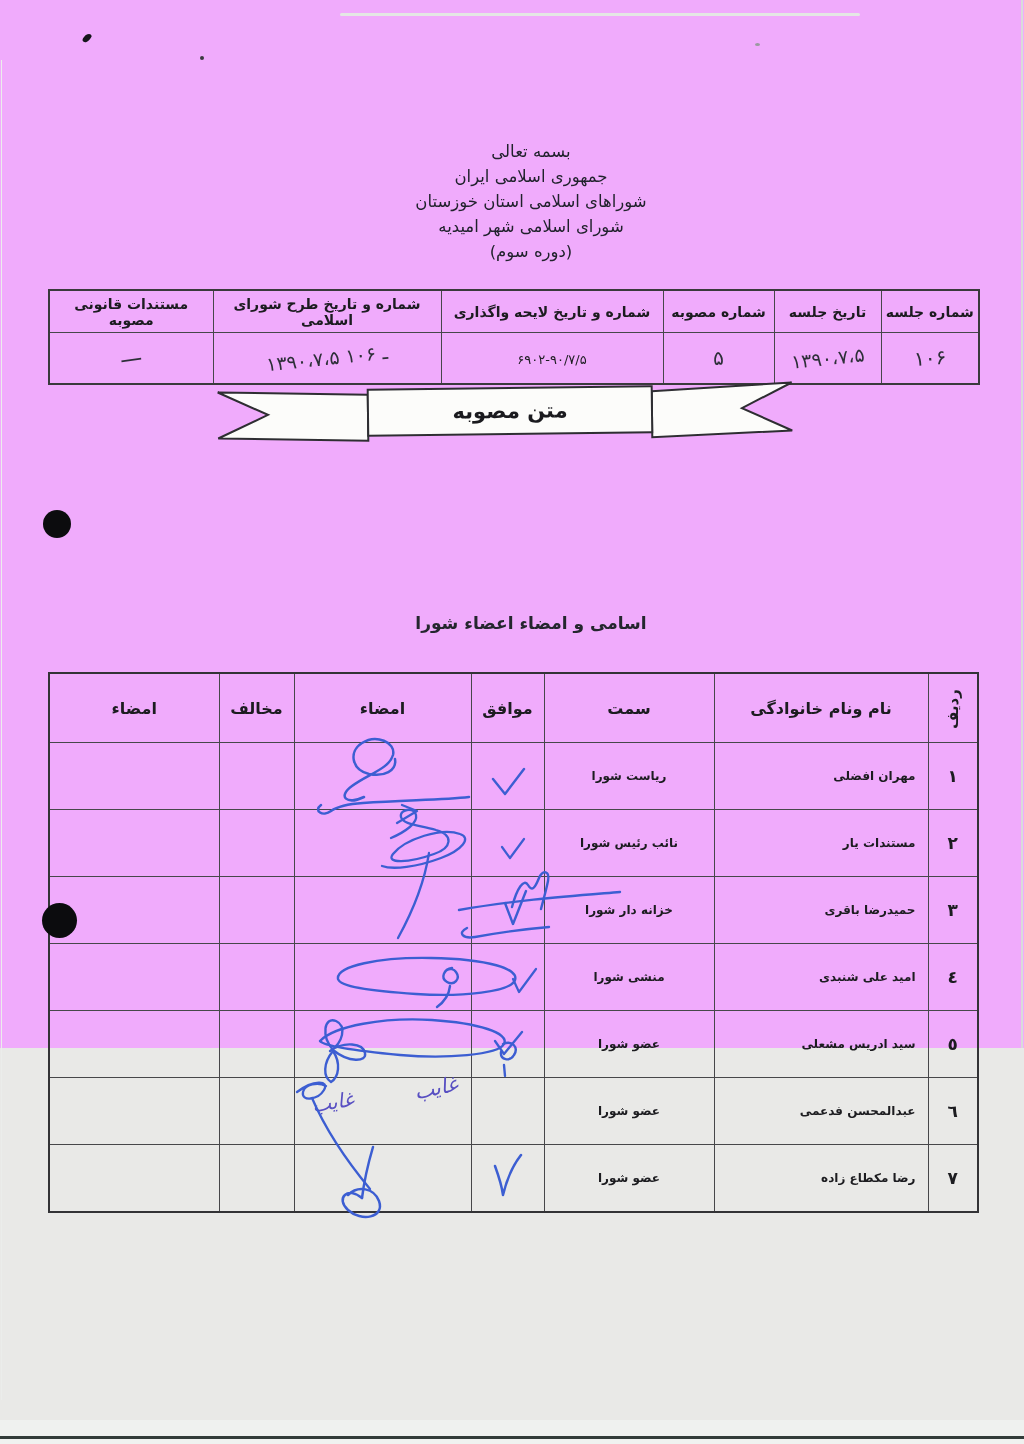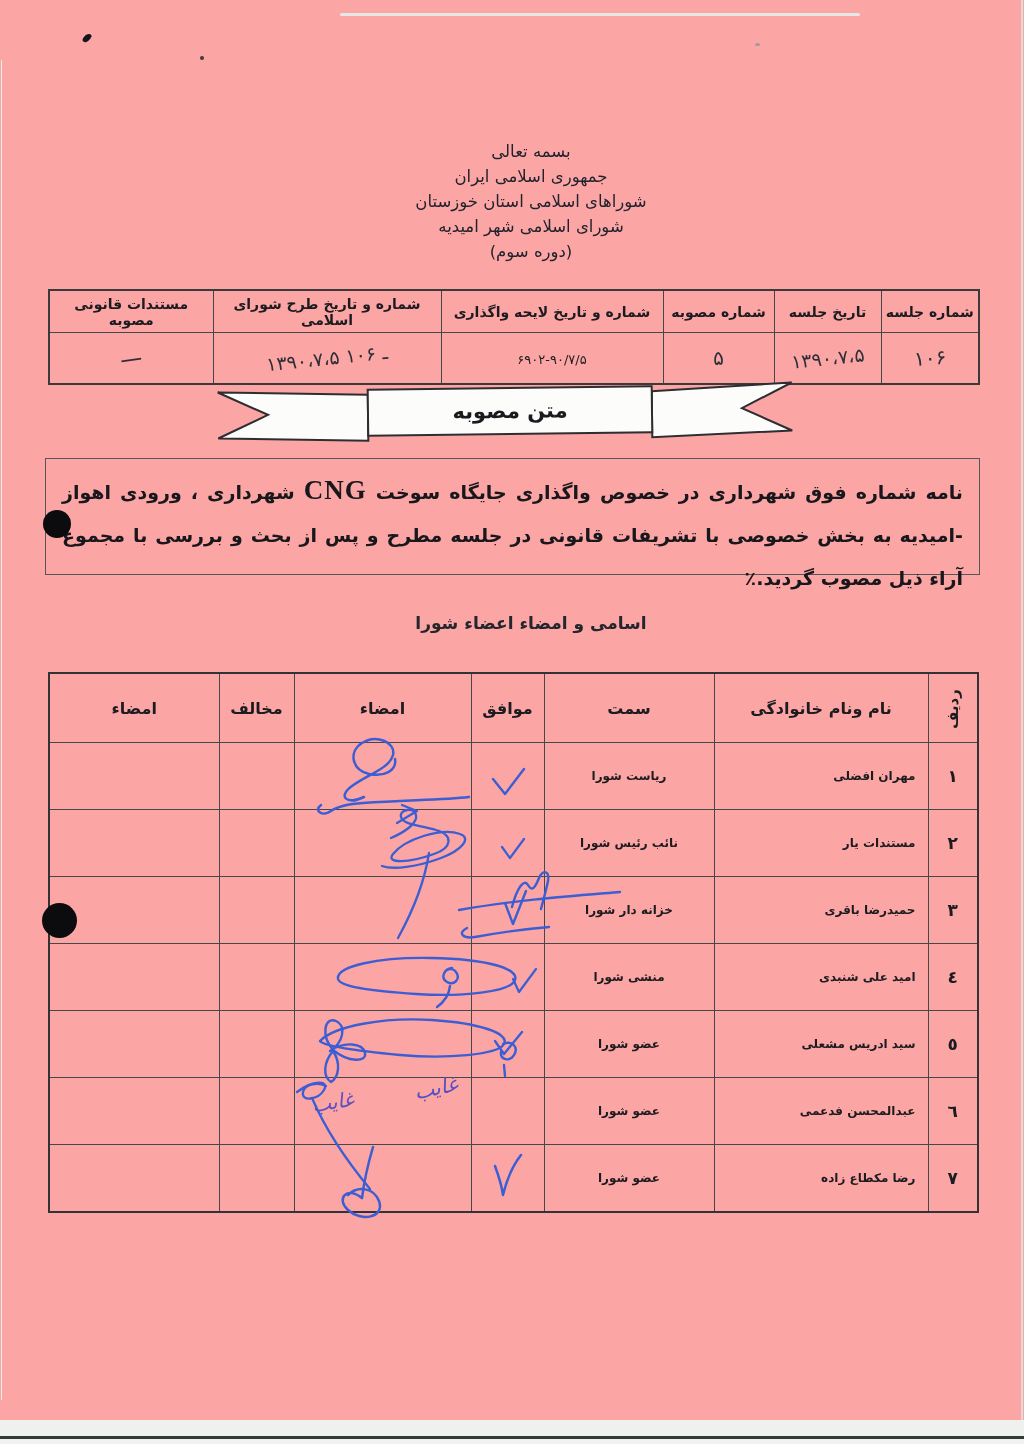--- a/index.html
+++ b/index.html
@@ -4,22 +4,22 @@
 <style>
   html,body{margin:0;padding:0;}
   body{
     width:1024px;height:1444px;
     background:#e9e9e7;
     font-family:"DejaVu Sans",sans-serif;
     color:#1c1c20;
     overflow:hidden;
   }
   .page{
-    position:relative;width:1024px;height:1444px;
-    background:#fca5a5;
+    position:relative;width:1024px;height:1048px;
+    background:#f0abfc;
   }
   
   .scan-streak{position:absolute;left:340px;top:13px;width:520px;height:3px;background:#e4e7e4;border-radius:2px;}
   .speck-comma{position:absolute;left:84px;top:33px;width:6px;height:10px;background:#15151a;border-radius:70% 30% 60% 40%;transform:rotate(38deg);}
   .speck-dot1{position:absolute;left:200px;top:56px;width:4px;height:4px;background:#3a3a3f;border-radius:50%;}
   .speck-dot2{position:absolute;left:755px;top:43px;width:5px;height:3px;background:#9a9aa0;border-radius:50%;}
   .edge-right{position:absolute;right:1px;top:0;width:2px;height:100%;background:#d9dcd9;}
   .edge-left{position:absolute;left:1px;top:60px;width:1px;height:1340px;background:#ebedeb;}
   .bottom-band{position:absolute;left:0;top:1420px;width:100%;height:17px;background:#eff1ef;}
   .bottom-line{position:absolute;left:0;top:1436px;width:100%;height:3px;background:#323c39;}
@@ -156,27 +156,20 @@
 
   <div class="ribbon-wrap">
     <svg width="582" height="62" viewBox="0 0 582 62">
       <polygon points="154,10 4,6 54,29 4,52 154,56" fill="#fcfcfa" stroke="#2e2e32" stroke-width="2"></polygon>
       <polygon points="438,10 578,3 528,28 578,51 438,56" fill="#fcfcfa" stroke="#2e2e32" stroke-width="2"></polygon>
       <rect x="154" y="5" width="284" height="46" fill="#fcfcfa" stroke="#2e2e32" stroke-width="2"></rect>
     </svg>
     <div class="ribbon-title">متن مصوبه</div>
   </div>
 
-  <div class="resolution-box">
-    <div class="resolution-text">
-      <span>نامه شماره فوق شهرداری در خصوص واگذاری جایگاه سوخت</span>
-      <span class="cng">CNG</span>
-      <span>شهرداری ، ورودی اهواز -امیدیه به بخش خصوصی با تشریفات قانونی در جلسه مطرح و پس از بحث و بررسی با مجموع آراء ذیل مصوب گردید.٪</span>
-    </div>
-  </div>
 
   <div class="members-heading">اسامی و امضاء اعضاء شورا</div>
 
   <table class="members-table" dir="rtl">
     <colgroup>
       <col style="width:50px">
         <col style="width:214px">
         <col style="width:170px">
       <col style="width:73px">
         <col style="width:177px">

